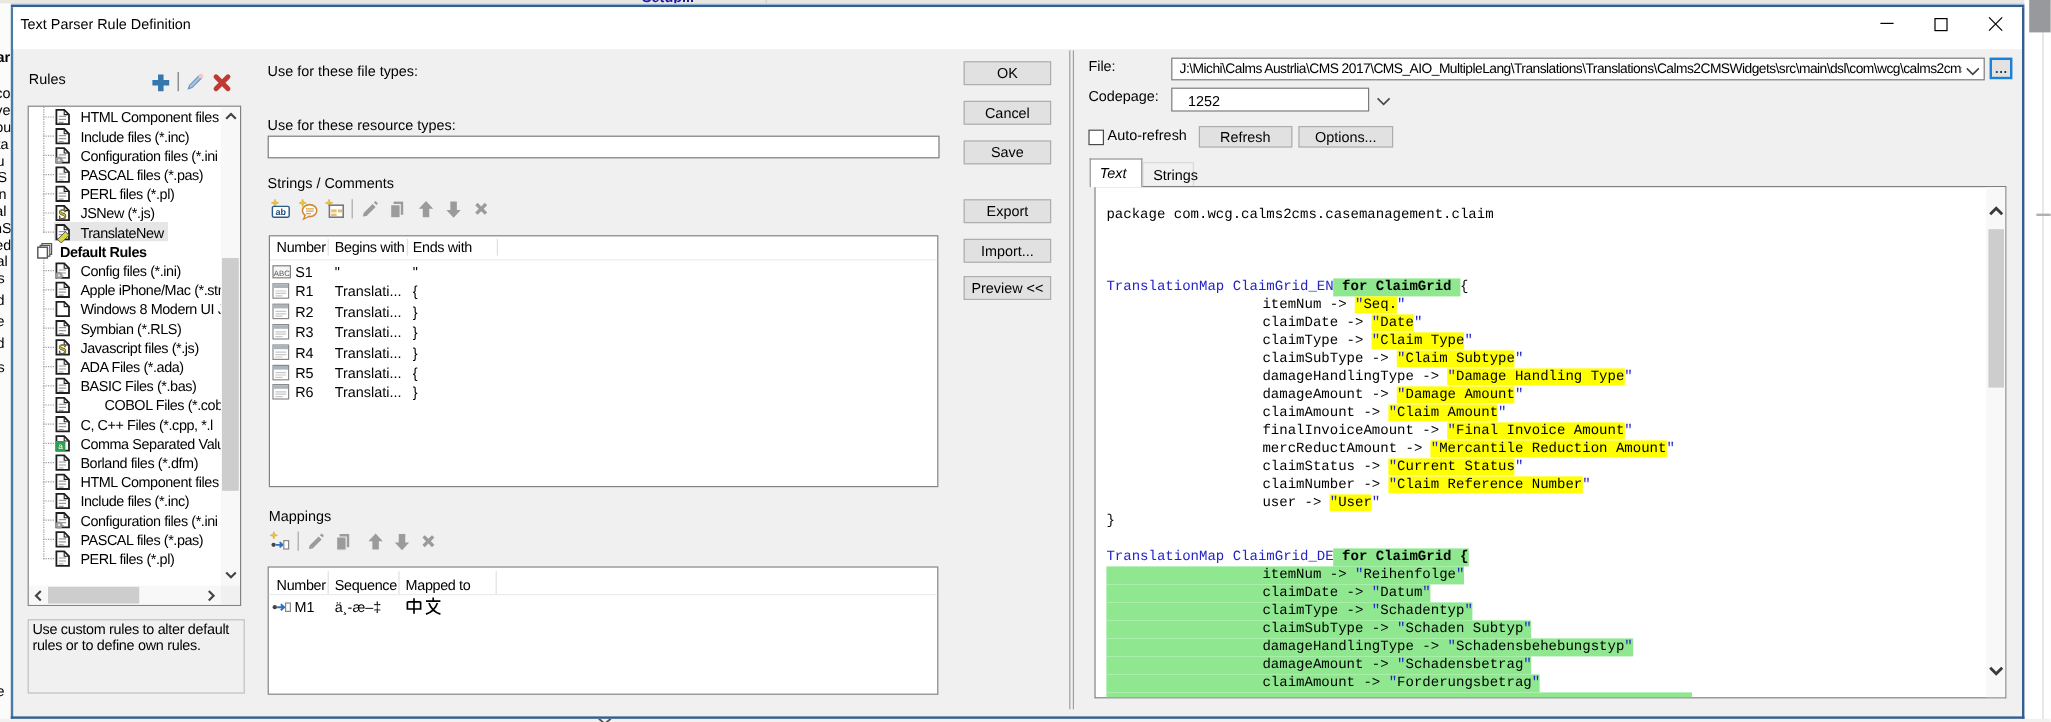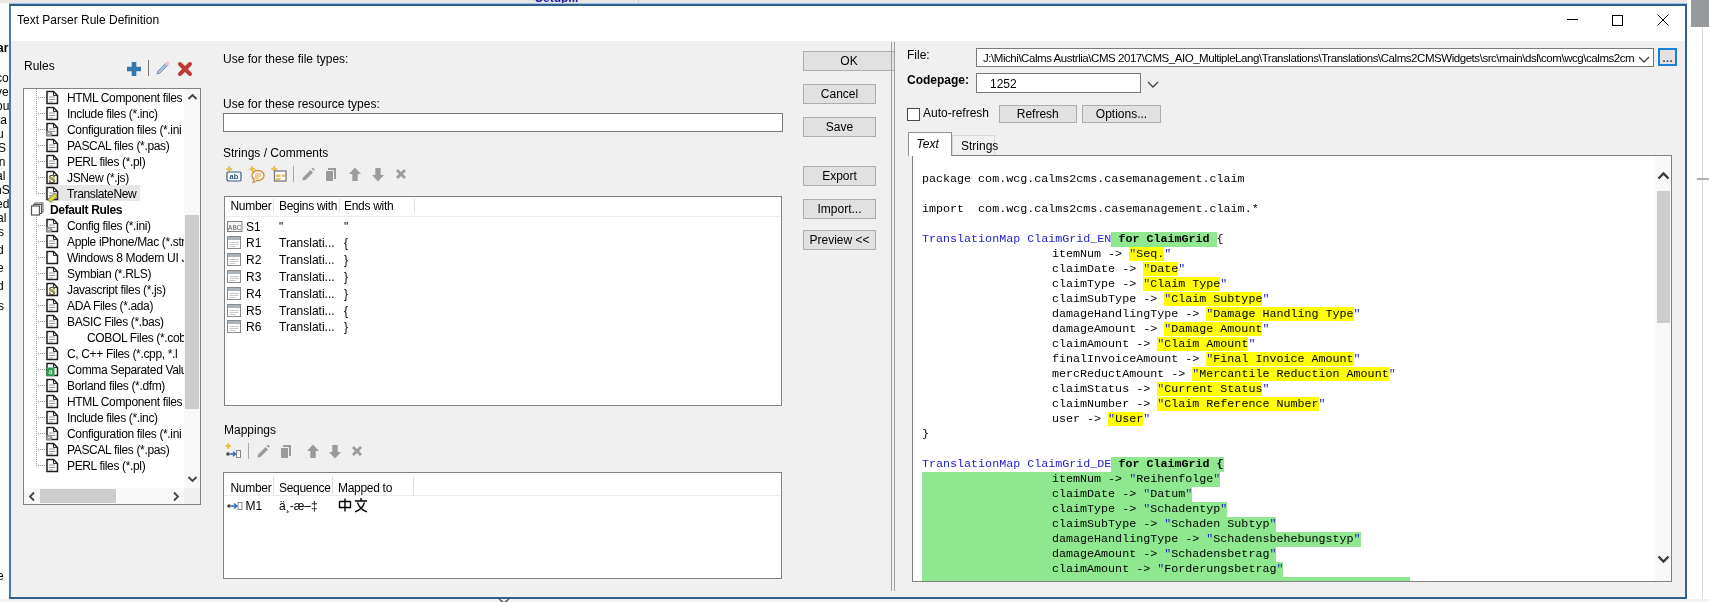--- a/index.html
+++ b/index.html
@@ -295,20 +295,23 @@
             <path d="M5,0.5 L1,4.5 L5,8.5" fill="none" stroke="#444" stroke-width="1.8"></path>
           </svg>
       <div class="abs" style="left:16.5px;top:1px;width:76px;height:13.5px;background:#cdcdcd;"></div>
       <svg style="left:149px;top:3.5px;" width="6" height="9" viewBox="0 0 6 9">
             <path d="M1,0.5 L5,4.5 L1,8.5" fill="none" stroke="#444" stroke-width="1.8"></path>
           </svg>
     </div>
     <div class="abs" style="left:160.5px;top:399.5px;width:16px;height:15.5px;background:#f0f0f0;"></div>
   </div>
 
+  <div class="abs" style="left:14px;top:513px;width:181px;height:62px;border:1px solid #c0c0c0;box-sizing:border-box;">
+    <div class="lbl" style="left:3px;top:1px;line-height:13.5px;white-space:normal;width:177px;letter-spacing:-0.25px;">Use custom rules to alter default rules or to define own rules.</div>
+  </div>
 
   <div class="lbl" style="left:214px;top:48.6px;">Use for these file types:</div>
   <div class="lbl" style="left:214px;top:93.6px;">Use for these resource types:</div>
   <div class="inp" style="left:214px;top:110px;width:559.5px;height:19px;"></div>
   <div class="lbl" style="left:214px;top:142.9px;">Strings / Comments</div>
 
   <svg style="left:217px;top:163px;" width="16" height="17" viewBox="0 0 16 17">
         <path d="M3.2,0 L4,2.3 L6.3,3.1 L4,3.9 L3.2,6.2 L2.4,3.9 L0.1,3.1 L2.4,2.3 Z" fill="#f5c332" stroke="#c99b1d" stroke-width="0.4"></path>
         <rect x="1" y="6" width="14" height="9" rx="1.2" fill="#fff" stroke="#2b5c88" stroke-width="1.2"></rect>
         <text x="8" y="13.2" font-size="7.5" font-weight="bold" fill="#1f4e79" text-anchor="middle" font-family="Liberation Sans">ab</text>
@@ -452,62 +455,61 @@
       <rect x="11" y="2.5" width="4" height="7" fill="#fff" stroke="#888"></rect>
     </svg>
     <div class="lbl" style="left:21.5px;top:26px;">M1</div>
     <div class="lbl" style="left:55px;top:26px;">ä¸-æ–‡</div>
     <svg style="left:114px;top:25px;" width="30" height="15" viewBox="0 0 30 15">
       <path d="M1.5,3.5 H12.5 M1.5,3.5 V9.5 H12.5 V3.5 M7,0.5 V13.5" fill="none" stroke="#000" stroke-width="1.4"></path>
       <path d="M17,3 H29 M23,0 V2.8 M26.5,4.5 C25,9 21,12.5 17,13.8 M19.5,4.5 C21,9 25,12.5 29,13.8" fill="none" stroke="#000" stroke-width="1.4"></path>
     </svg>
   </div>
 
-  <div class="btn" style="left:794px;top:48px;width:92px;height:20px;">OK</div>
+  <div class="btn" style="left:794px;top:48px;width:73px;height:20px;">OK</div>
   <div class="btn" style="left:794px;top:81px;width:73px;height:20px;">Cancel</div>
   <div class="btn" style="left:794px;top:114px;width:73px;height:20px;">Save</div>
   <div class="btn" style="left:794px;top:163px;width:73px;height:20px;">Export</div>
   <div class="btn" style="left:794px;top:196px;width:73px;height:20px;">Import...</div>
   <div class="btn" style="left:794px;top:227px;width:73px;height:20px;">Preview &lt;&lt;</div>
 
   <div class="abs" style="left:881.5px;top:39px;width:1px;height:549px;background:#9e9e9e;"></div>
   <div class="abs" style="left:884.5px;top:39px;width:1px;height:549px;background:#9e9e9e;"></div>
 
   <div class="lbl" style="left:898px;top:45.4px;">File:</div>
   <div class="inp" style="left:967px;top:44.5px;width:678px;height:19.5px;overflow:hidden;">
     <div class="lbl" style="left:6px;top:3.5px;width:652px;overflow:hidden;letter-spacing:-0.45px;font-size:11.5px;">J:\Michi\Calms Austrlia\CMS 2017\CMS_AIO_MultipleLang\Translations\Translations\Calms2CMSWidgets\src\main\dsl\com\wcg\calms2cms.dsl</div>
     <svg style="left:661px;top:7px;" width="12" height="7" viewBox="0 0 12 7">
           <path d="M1,1 L6,6 L11,1" fill="none" stroke="#444" stroke-width="1.3"></path>
         </svg>
   </div>
   <div class="abs" style="left:1649px;top:44.5px;width:19px;height:18px;border:2px solid #1a80d8;background:#e4e2e0;box-sizing:border-box;">
     <div class="abs" style="left:2.5px;top:2px;font-size:11px;letter-spacing:0.5px;color:#1f3b57;font-weight:bold;">...</div>
   </div>
-  <div class="lbl" style="left:898px;top:70.1px;font-weight:bold;">Codepage:</div>
+  <div class="lbl" style="left:898px;top:70.1px;">Codepage:</div>
   <div class="inp" style="left:967px;top:70px;width:165px;height:19.5px;">
     <div class="lbl" style="left:13px;top:3px;">1252</div>
     <svg style="left:170px;top:7px;" width="12" height="7" viewBox="0 0 12 7">
           <path d="M1,1 L6,6 L11,1" fill="none" stroke="#444" stroke-width="1.3"></path>
         </svg>
   </div>
   <div class="abs" style="left:898px;top:105px;width:13px;height:13px;background:#fff;border:1px solid #4a4a4a;box-sizing:border-box;"></div>
   <div class="lbl" style="left:914px;top:103.1px;">Auto-refresh</div>
   <div class="btn" style="left:990px;top:102px;width:77.5px;height:17.5px;">Refresh</div>
   <div class="btn" style="left:1073px;top:102px;width:79px;height:17.5px;">Options...</div>
 
   <div class="abs" style="left:943px;top:132px;width:42.5px;height:19.5px;background:#f1f1f1;border:1px solid #d9d9d9;border-bottom:none;box-sizing:border-box;">
     <div class="lbl" style="left:8px;top:3.4px;">Strings</div>
   </div>
   <div class="abs" style="left:898.5px;top:128.5px;width:44.5px;height:24px;background:#fff;border:1px solid #919191;border-bottom:none;box-sizing:border-box;z-index:3;">
     <div class="lbl" style="left:8px;top:4.4px;font-style:italic;">Text</div>
   </div>
 
   <div class="abs" style="left:902.5px;top:151.5px;width:760.5px;height:427.5px;background:#fff;border:1px solid #808080;box-sizing:border-box;overflow:hidden;" id="codearea">
     <div class="cd" style="left:9.5px;top:16px;">package com.wcg.calms2cms.casemanagement.claim</div>
-    <div class="cd" style="left:9.5px;top:46px;">import  com.wcg.calms2cms.casemanagement.claim.*</div>
     <div class="cd" style="left:9.5px;top:76px;"><span class="k">TranslationMap ClaimGrid_EN</span><span class="g" style="font-weight:bold;"> for ClaimGrid </span>{</div>
     <div class="cd" style="left:9.5px;top:91px;"><i class="sp"></i>itemNum -&gt; <span class="y"><span class="q">"</span>Seq.</span><span class="q">"</span></div>
     <div class="cd" style="left:9.5px;top:106px;"><i class="sp"></i>claimDate -&gt; <span class="y"><span class="q">"</span>Date</span><span class="q">"</span></div>
     <div class="cd" style="left:9.5px;top:121px;"><i class="sp"></i>claimType -&gt; <span class="y"><span class="q">"</span>Claim Type</span><span class="q">"</span></div>
     <div class="cd" style="left:9.5px;top:136px;"><i class="sp"></i>claimSubType -&gt; <span class="y"><span class="q">"</span>Claim Subtype</span><span class="q">"</span></div>
     <div class="cd" style="left:9.5px;top:151px;"><i class="sp"></i>damageHandlingType -&gt; <span class="y"><span class="q">"</span>Damage Handling Type</span><span class="q">"</span></div>
     <div class="cd" style="left:9.5px;top:166px;"><i class="sp"></i>damageAmount -&gt; <span class="y"><span class="q">"</span>Damage Amount</span><span class="q">"</span></div>
     <div class="cd" style="left:9.5px;top:181px;"><i class="sp"></i>claimAmount -&gt; <span class="y"><span class="q">"</span>Claim Amount</span><span class="q">"</span></div>
     <div class="cd" style="left:9.5px;top:196px;"><i class="sp"></i>finalInvoiceAmount -&gt; <span class="y"><span class="q">"</span>Final Invoice Amount</span><span class="q">"</span></div>
     <div class="cd" style="left:9.5px;top:211px;"><i class="sp"></i>mercReductAmount -&gt; <span class="y"><span class="q">"</span>Mercantile Reduction Amount</span><span class="q">"</span></div>

